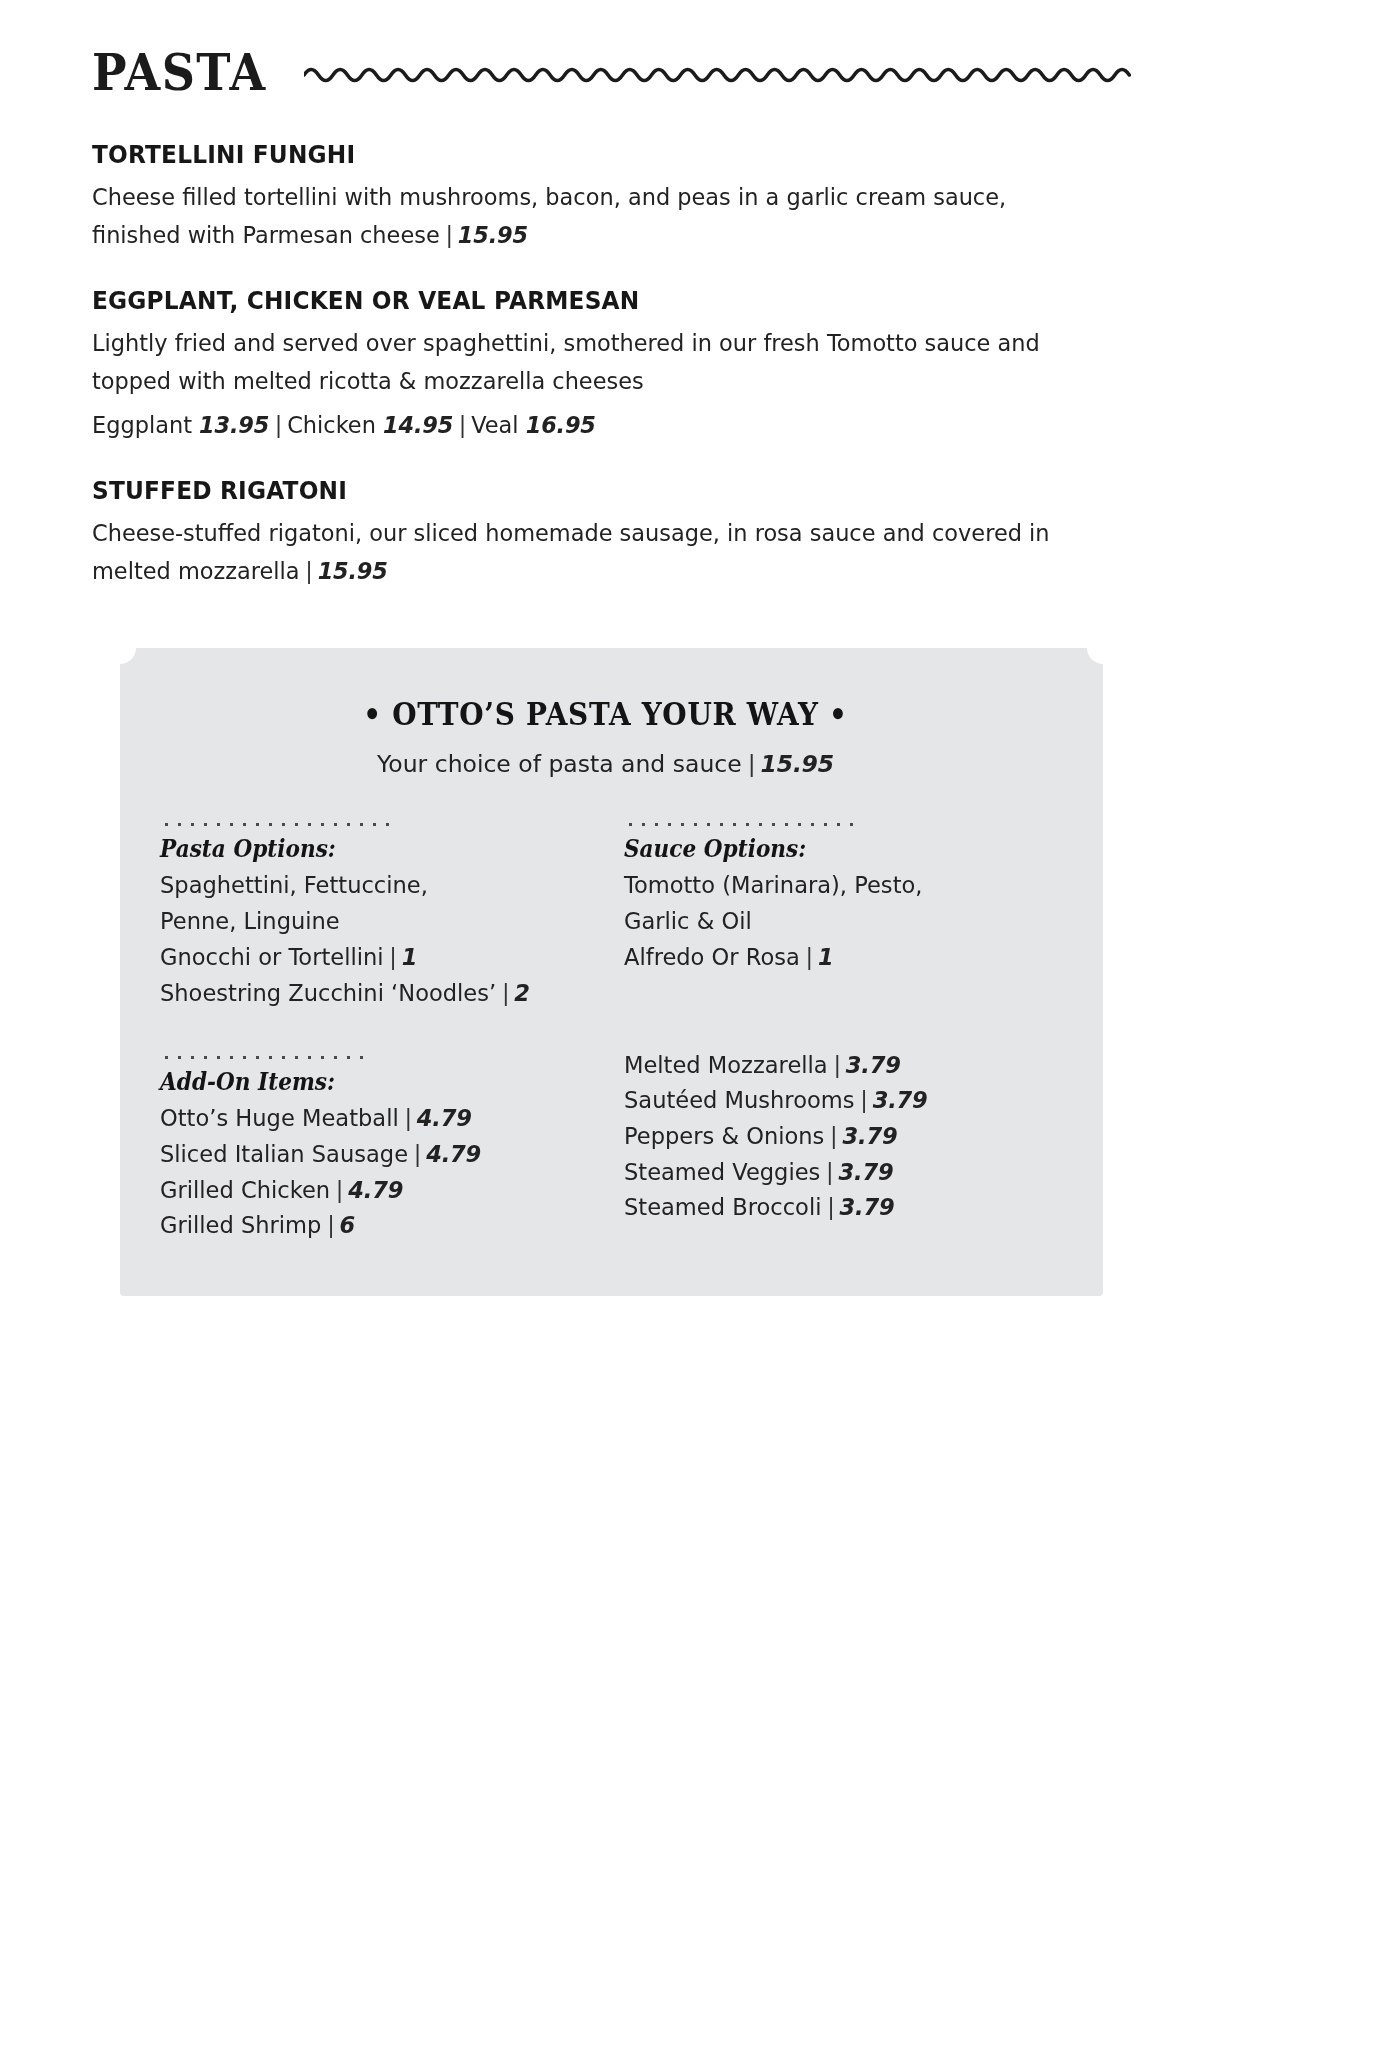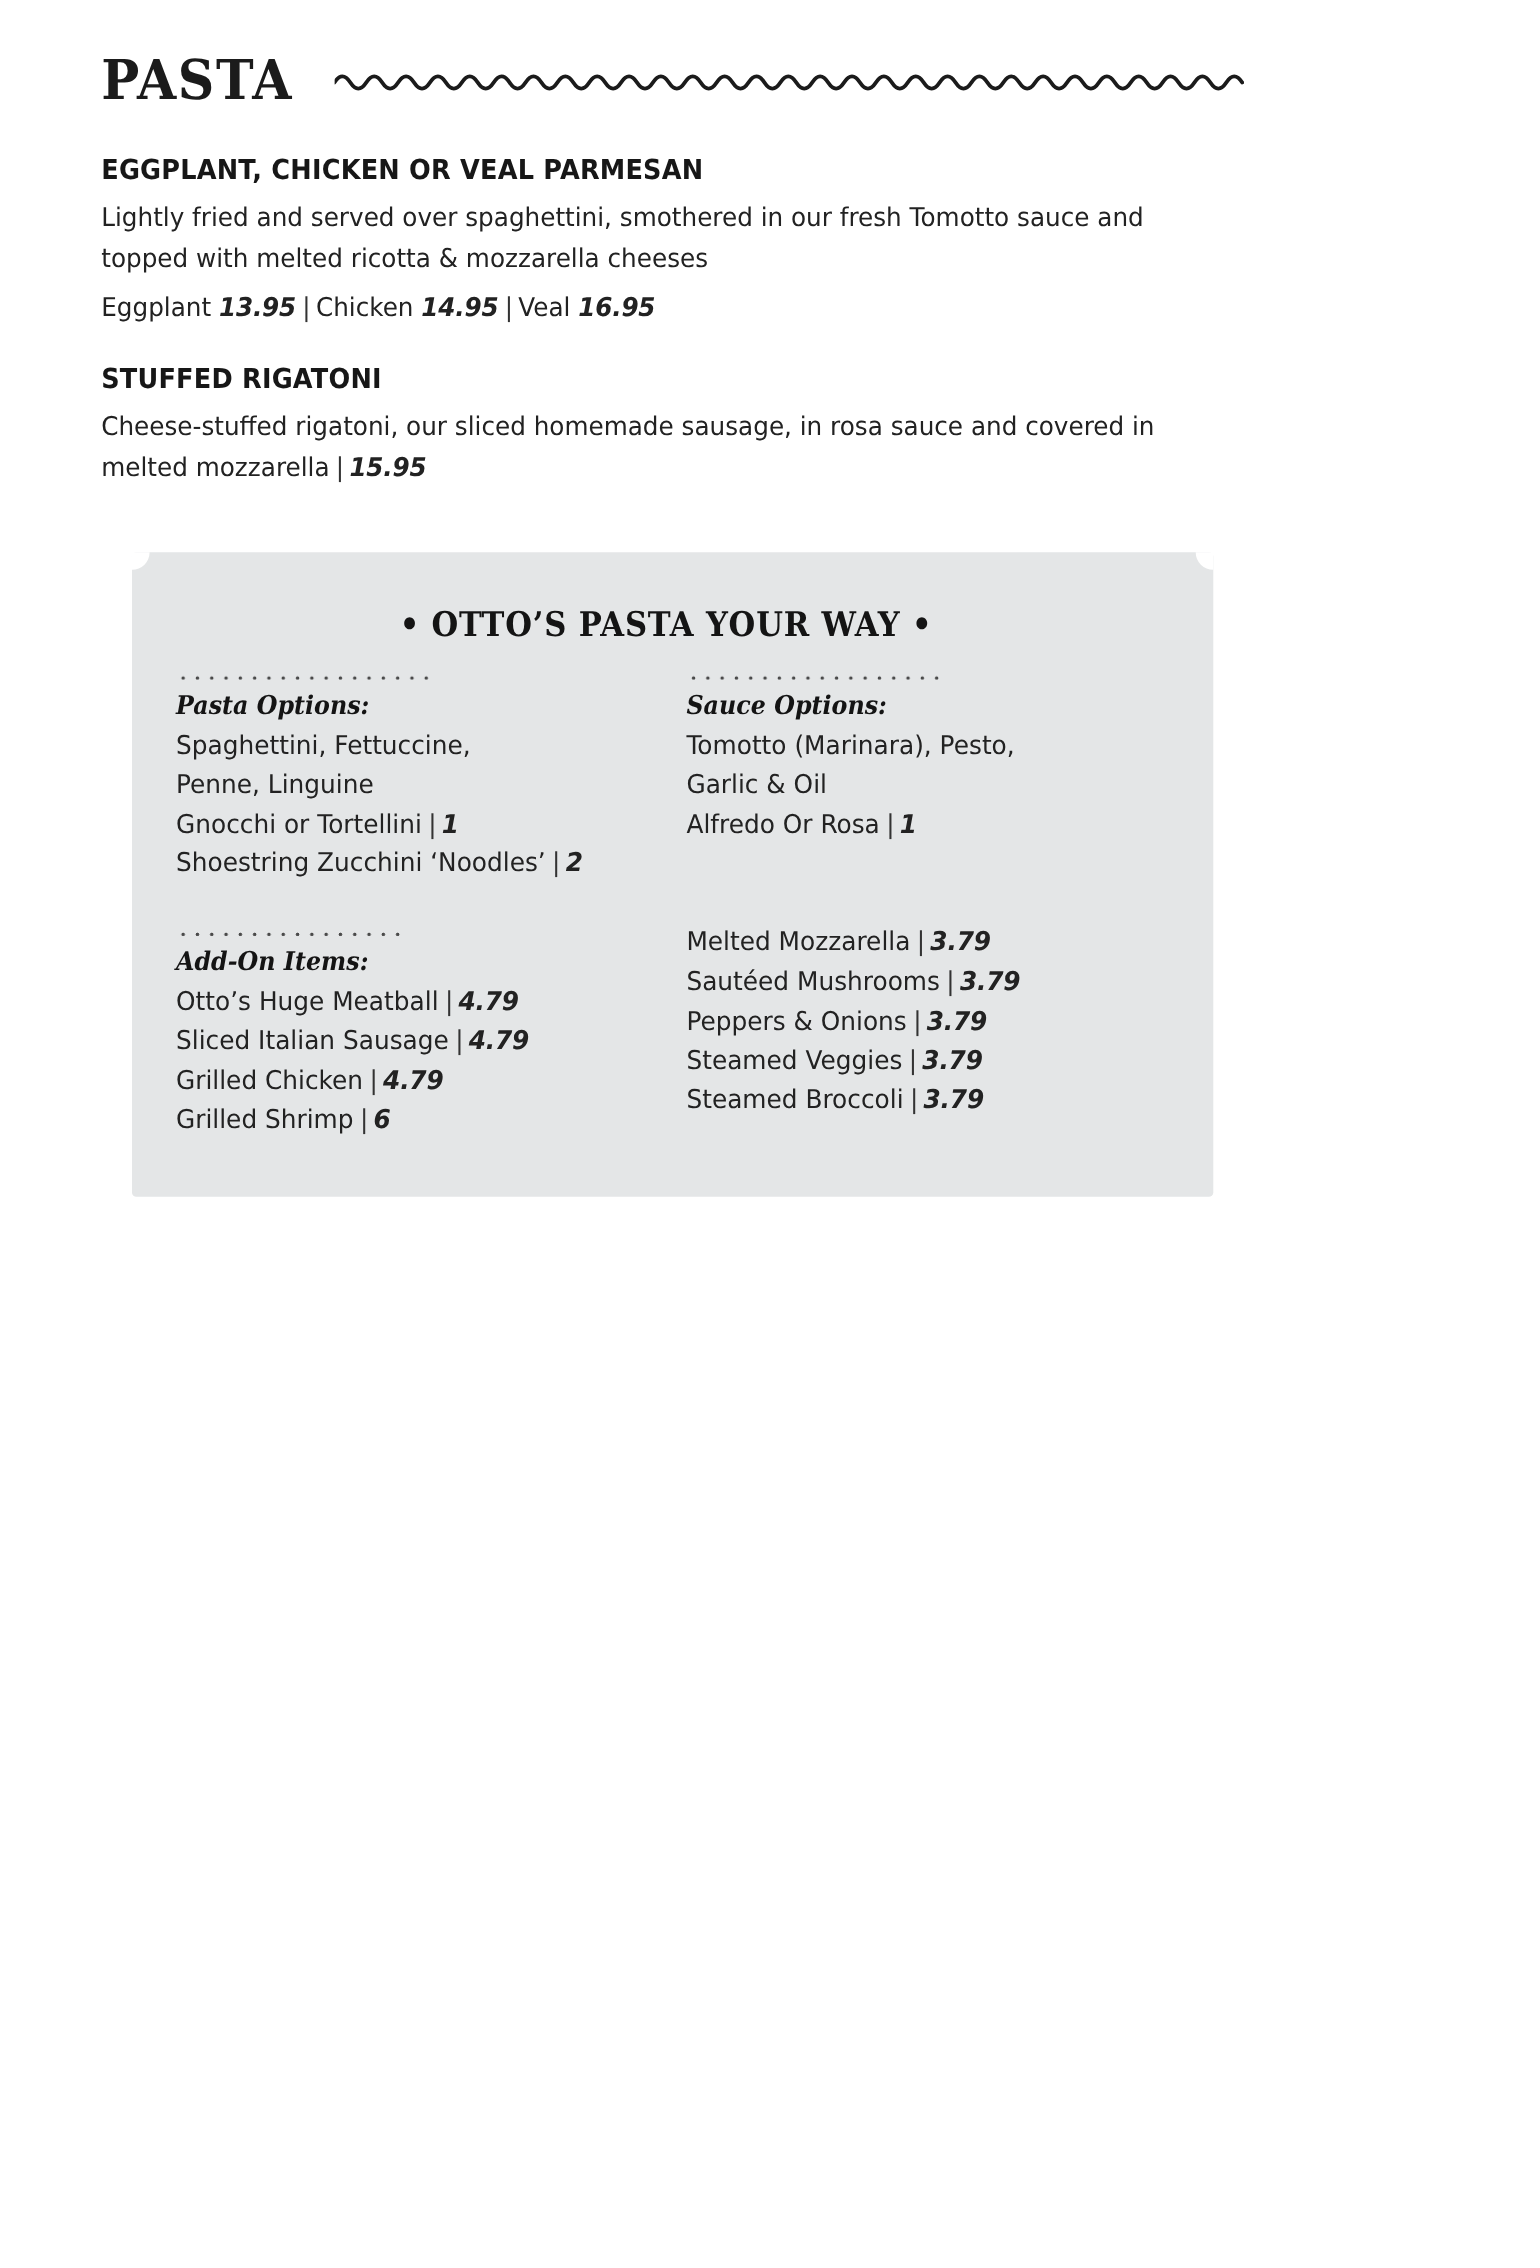--- a/index.html
+++ b/index.html
@@ -179,38 +179,43 @@
     <div class="section-title">PASTA</div>
     <div class="squiggle">
       <svg viewBox="0 0 800 26" preserveAspectRatio="none" xmlns="http://www.w3.org/2000/svg">
         <path d="M0,15 Q7,4 14,15 T28,15 T42,15 T56,15 T70,15 T84,15 T98,15 T112,15 T126,15 T140,15 T154,15 T168,15 T182,15 T196,15 T210,15 T224,15 T238,15 T252,15 T266,15 T280,15 T294,15 T308,15 T322,15 T336,15 T350,15 T364,15 T378,15 T392,15 T406,15 T420,15 T434,15 T448,15 T462,15 T476,15 T490,15 T504,15 T518,15 T532,15 T546,15 T560,15 T574,15 T588,15 T602,15 T616,15 T630,15 T644,15 T658,15 T672,15 T686,15 T700,15 T714,15 T728,15 T742,15 T756,15 T770,15 T784,15 T798,15" fill="none" stroke="#1b1b1b" stroke-width="3.4" stroke-linecap="round"></path>
       </svg>
     </div>
   </div>
 
   <div class="menu-list">
 
+    <div class="menu-item">
+      <div class="item-name">TORTELLINI FUNGHI</div>
+      <div class="item-desc"><span>Cheese filled tortellini with mushrooms, bacon, and peas in a garlic cream sauce, finished with Parmesan cheese</span><span class="sep">|</span><span class="price">15.95</span></div>
+    </div>
 
 
 
     <div class="menu-item">
       <div class="item-name">EGGPLANT, CHICKEN OR VEAL PARMESAN</div>
       <div class="item-desc"><span>Lightly fried and served over spaghettini, smothered in our fresh Tomotto sauce and topped with melted ricotta &amp; mozzarella cheeses</span></div>
       <div class="variant-line"><span>Eggplant</span>&nbsp;<span class="price">13.95</span><span class="sep">|</span><span>Chicken</span>&nbsp;<span class="price">14.95</span><span class="sep">|</span><span>Veal</span>&nbsp;<span class="price">16.95</span></div>
     </div>
 
     <div class="menu-item">
       <div class="item-name">STUFFED RIGATONI</div>
       <div class="item-desc"><span>Cheese-stuffed rigatoni, our sliced homemade sausage, in rosa sauce and covered in melted mozzarella</span><span class="sep">|</span><span class="price">15.95</span></div>
     </div>
 
   </div>
 
   <div class="promo">
     <div class="promo-title">• OTTO’S PASTA YOUR WAY •</div>
+    <div class="promo-sub"><span>Your choice of pasta and sauce</span><span class="sep">|</span><span class="price">15.95</span></div>
 
     <div class="promo-cols">
 
       <div class="promo-col">
         <div class="dotted w-long"></div>
         <div class="col-head">Pasta Options:</div>
 
         <div class="opt-line"><span>Spaghettini, Fettuccine,</span></div>
         <div class="opt-line"><span>Penne, Linguine</span></div>
         <div class="opt-line"><span>Gnocchi or Tortellini</span><span class="sep">|</span><span class="price">1</span></div>

